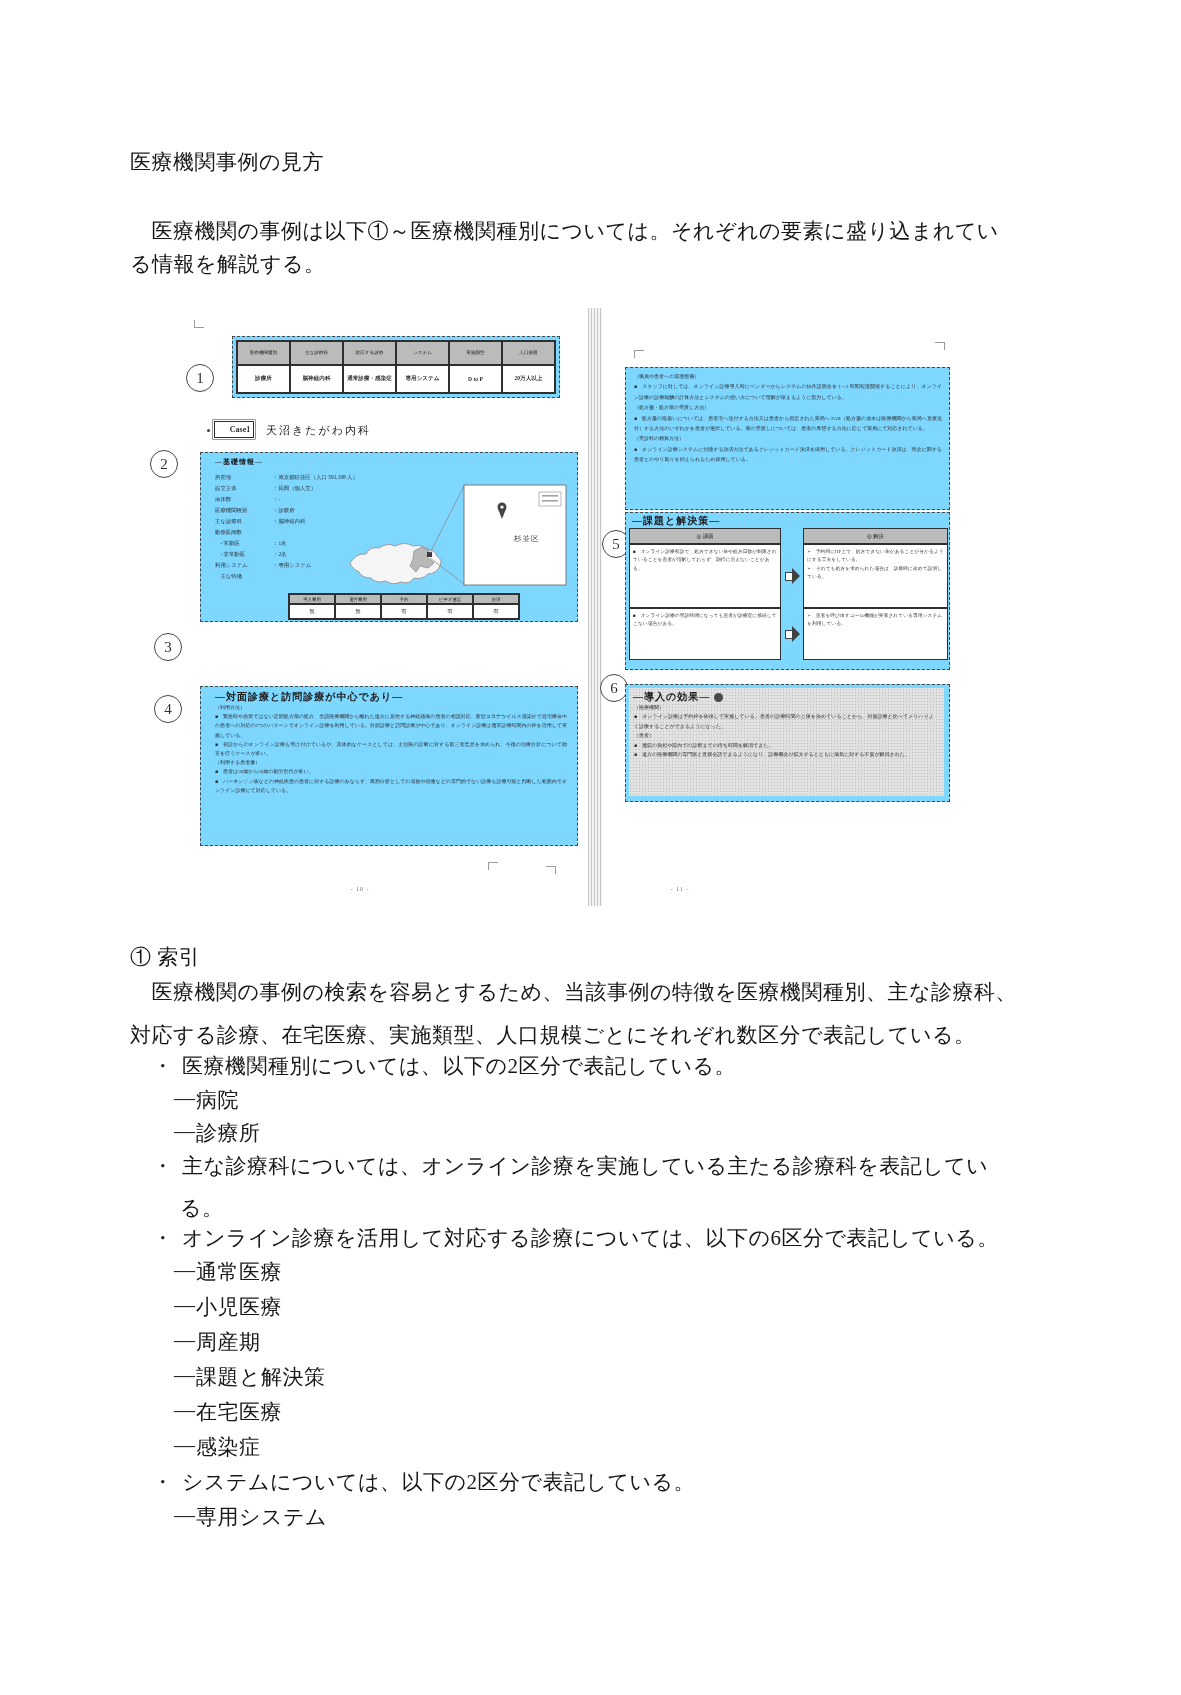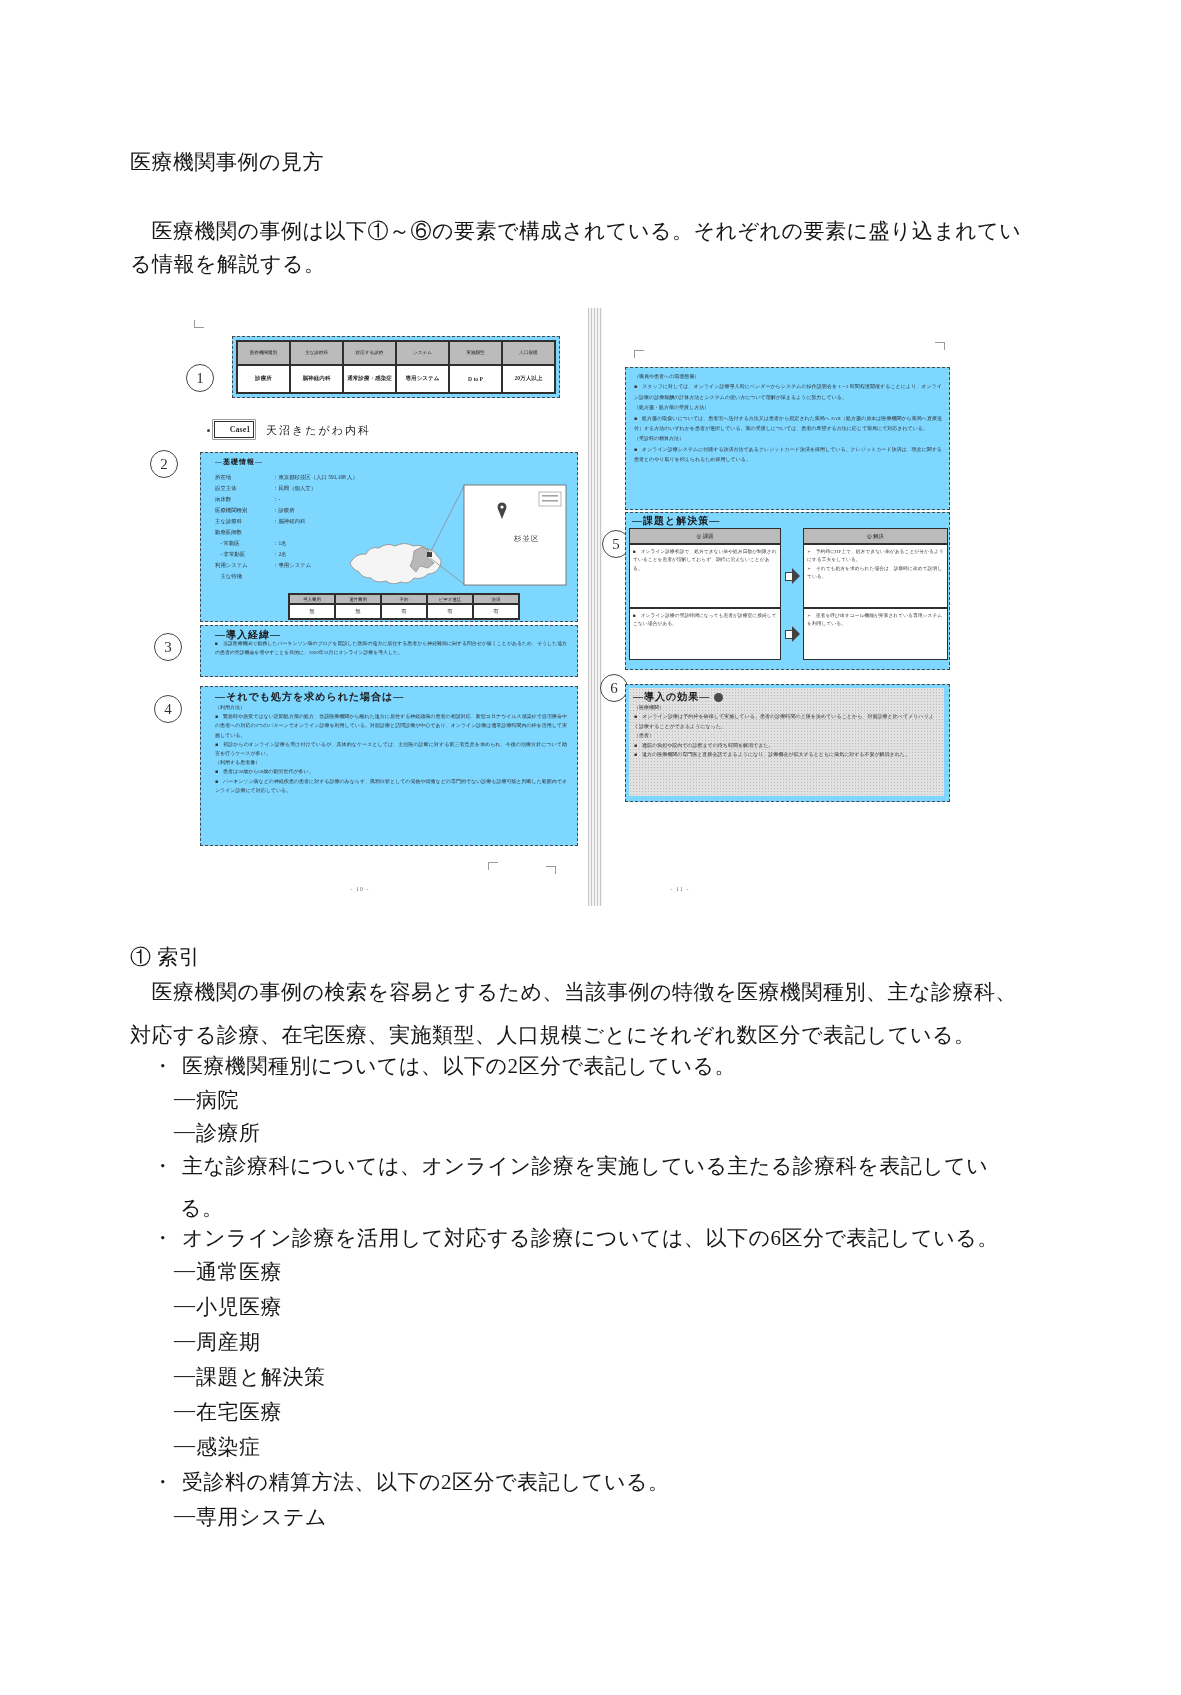--- a/index.html
+++ b/index.html
@@ -69,21 +69,21 @@
 
   .casebox{position:absolute;border:1px solid #333;box-shadow:0 0 0 1px #fff,0 0 0 1.6px #555;
            font-size:8px;font-weight:bold;display:flex;align-items:center;justify-content:center;background:#fff;}
   .casename{position:absolute;font-size:11px;letter-spacing:2px;color:#222;white-space:nowrap;}
   .casedot{position:absolute;width:3px;height:3px;background:#444;border-radius:50%;}
 </style>
 </head>
 <body>
 
 <div class="doc-text" style="top:148px;">医療機関事例の見方</div>
-<div class="doc-text" style="top:217px;">　医療機関の事例は以下①～⑥の要素で構成されている。それぞれの要素に盛り込まれてい</div>
+<div class="doc-text" style="top:217px;">　医療機関の事例は以下①～医療機関種別については。それぞれの要素に盛り込まれてい</div>
 <div class="doc-text" style="top:250px;">る情報を解説する。</div>
 
 <div class="fig">
 
   <div class="cmark cm-lb" style="left:54px;top:20px;"></div>
   <div class="cmark cm-lt" style="left:494px;top:50px;"></div>
   <div class="cmark cm-rt" style="left:795px;top:42px;"></div>
   <div class="cmark cm-lt" style="left:348px;top:562px;"></div>
   <div class="cmark cm-rt" style="left:406px;top:566px;"></div>
 
@@ -160,30 +160,26 @@
       <div class="vc">無</div>
       <div class="vc">有</div>
       <div class="vc">有</div>
       <div class="vc">有</div>
     </div>
   </div>
 
   <div class="circ" style="left:14px;top:333px;">
       <span>3</span>
     </div>
-  <div class="dash" style="left:60px;top:325px;width:378px;height:52px;">
-    <div class="sboxtitle" style="left:14px;top:2px;">―導入経緯―</div>
-    <div class="tinytext" style="left:14px;top:14px;width:352px;font-size:4.9px;line-height:8.6px;">■　当該医療機関で勤務したパーキンソン病のブログを開設した医師の遠方に居住する患者から神経難病に関する問合せが届くことがあるため、そうした遠方の患者の受診機会を増やすことを目的に、2020年12月にオンライン診療を導入した。</div>
-  </div>
 
   <div class="circ" style="left:14px;top:395px;">
       <span>4</span>
     </div>
   <div class="dash" style="left:60px;top:386px;width:378px;height:160px;">
-    <div class="sboxtitle" style="left:14px;top:3px;">―それでも処方を求められた場合は―</div>
+    <div class="sboxtitle" style="left:14px;top:3px;">―対面診療と訪問診療が中心であり―</div>
     <div class="tinytext" style="left:14px;top:16px;width:352px;">
       <div>（利用方法）</div>
       <div>■　緊急時や急変ではない定期処方薬の処方、当該医療機関から離れた遠方に居住する神経難病の患者の相談対応、新型コロナウイルス感染症で自宅療養中の患者への対応の3つのパターンでオンライン診療を利用している。対面診療と訪問診療が中心であり、オンライン診療は通常診療時間内の枠を活用して実施している。</div>
       <div>■　初診からのオンライン診療も受け付けているが、具体的なケースとしては、主治医の診断に対する第三者意見を求められ、今後の治療方針について助言を行うケースが多い。</div>
       <div>（利用する患者像）</div>
       <div>■　患者は30歳から50歳の勤労世代が多い。</div>
       <div>■　パーキンソン病などの神経疾患の患者に対する診療のみならず、風邪症状としての発熱や頭痛などの専門的でない診療も診療可能と判断した範囲内でオンライン診療にて対応している。</div>
     </div>
   </div>
 
@@ -300,18 +296,18 @@
 <div class="doc-text" style="top:1398px;">
   <span class="m2">―</span>
   <span class="t2">在宅医療</span>
 </div>
 <div class="doc-text" style="top:1433px;">
   <span class="m2">―</span>
   <span class="t2">感染症</span>
 </div>
 <div class="doc-text" style="top:1468px;">
   <span class="m1">・</span>
-  <span class="t1">受診料の精算方法、以下の2区分で表記している。</span>
+  <span class="t1">システムについては、以下の2区分で表記している。</span>
 </div>
 <div class="doc-text" style="top:1503px;">
   <span class="m2">―</span>
   <span class="t2">専用システム</span>
 </div>
 
 </body></html>

